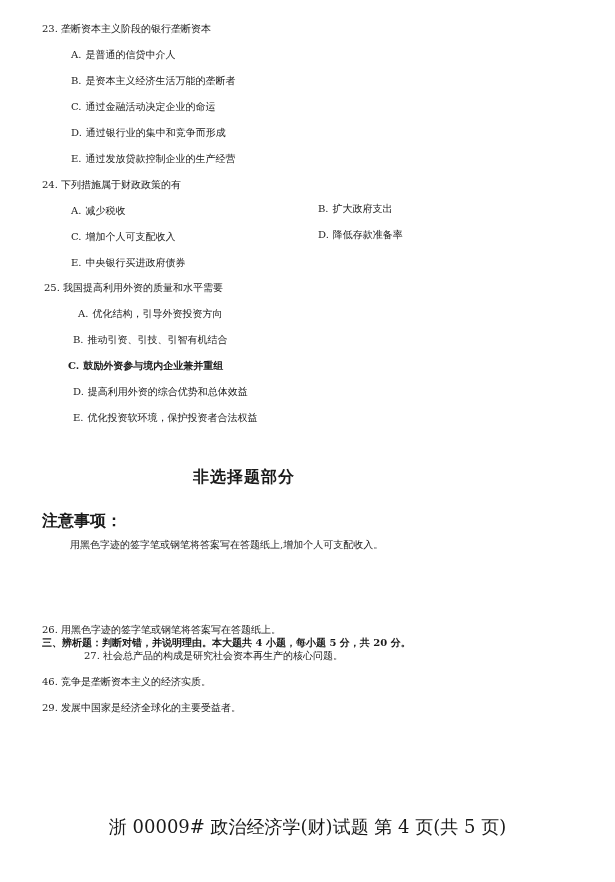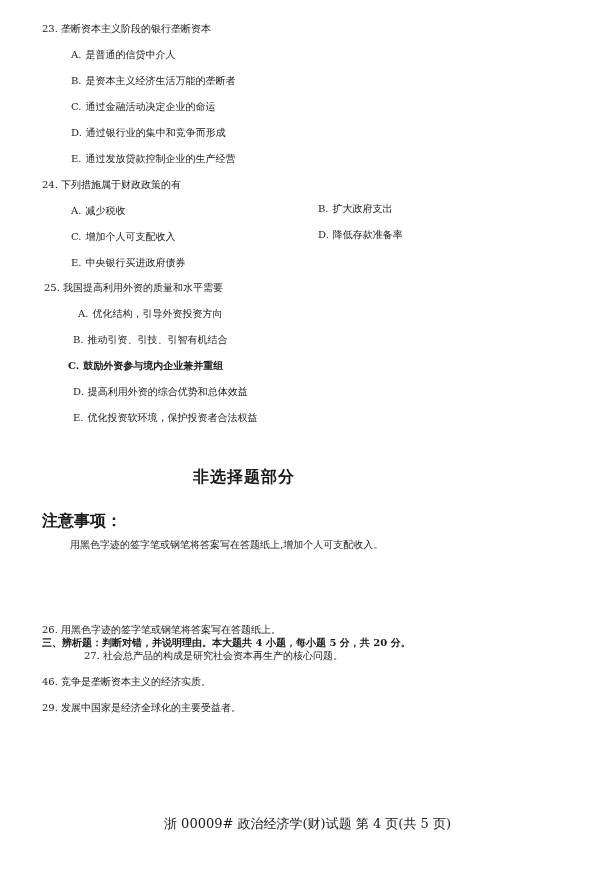--- a/index.html
+++ b/index.html
@@ -40,21 +40,21 @@
       font-family: "DejaVu Sans", "Liberation Sans", sans-serif;
       font-weight: bold;
       font-size: 16px;
     }
     .footer {
       position: absolute;
       left: 0;
       width: 615px;
       text-align: center;
       top: 815px;
-      font-size: 13px;
+      font-size: 18px;
     }
   </style>
 </head>
 <body>
 
 <div class="line" style="left:42px; top:20px;">
   <span class="qnum">23.</span>
   <span>垄断资本主义阶段的银行垄断资本</span>
 </div>
 <div class="line" style="left:71px; top:46px;">

